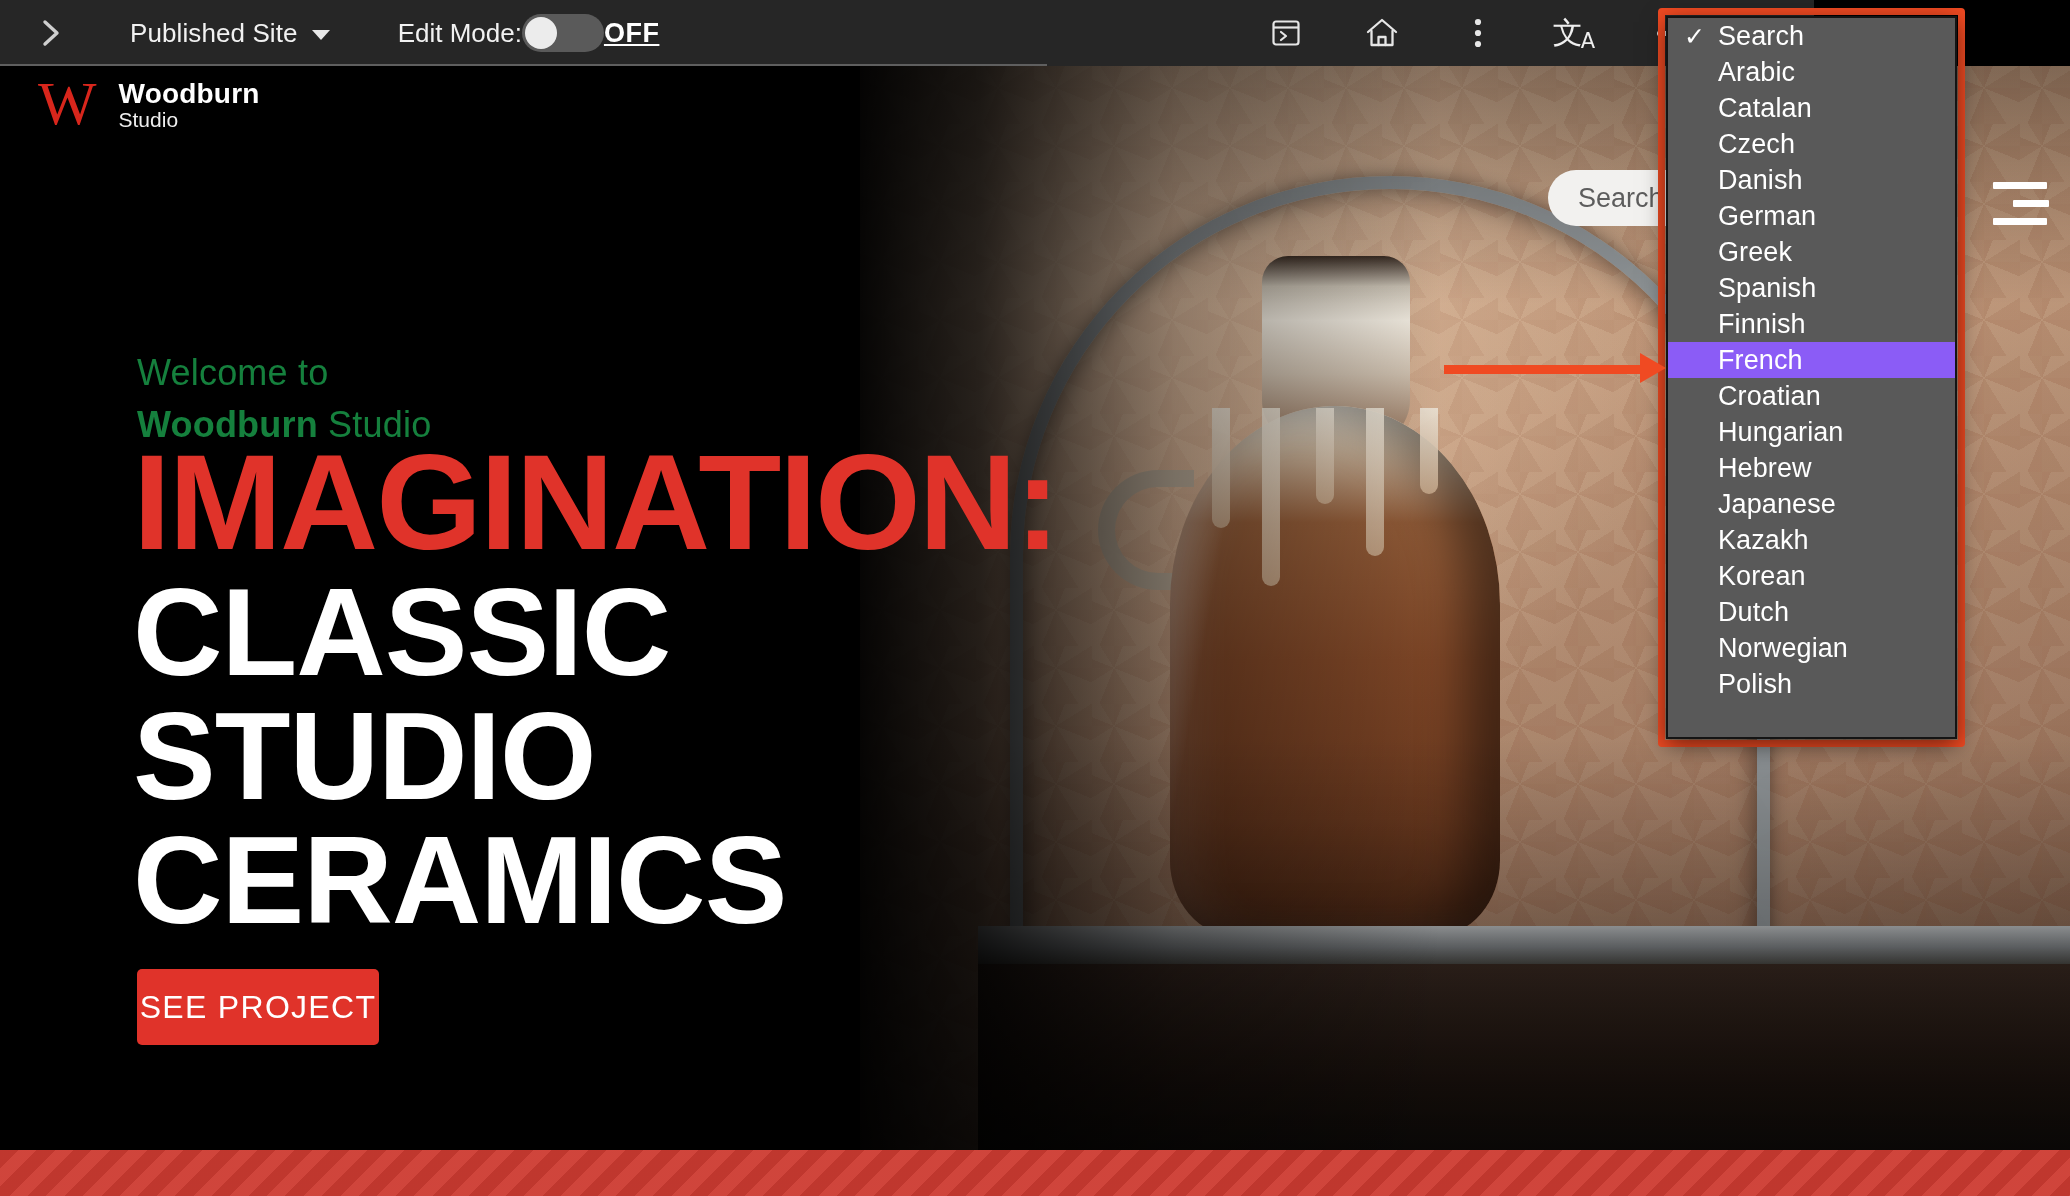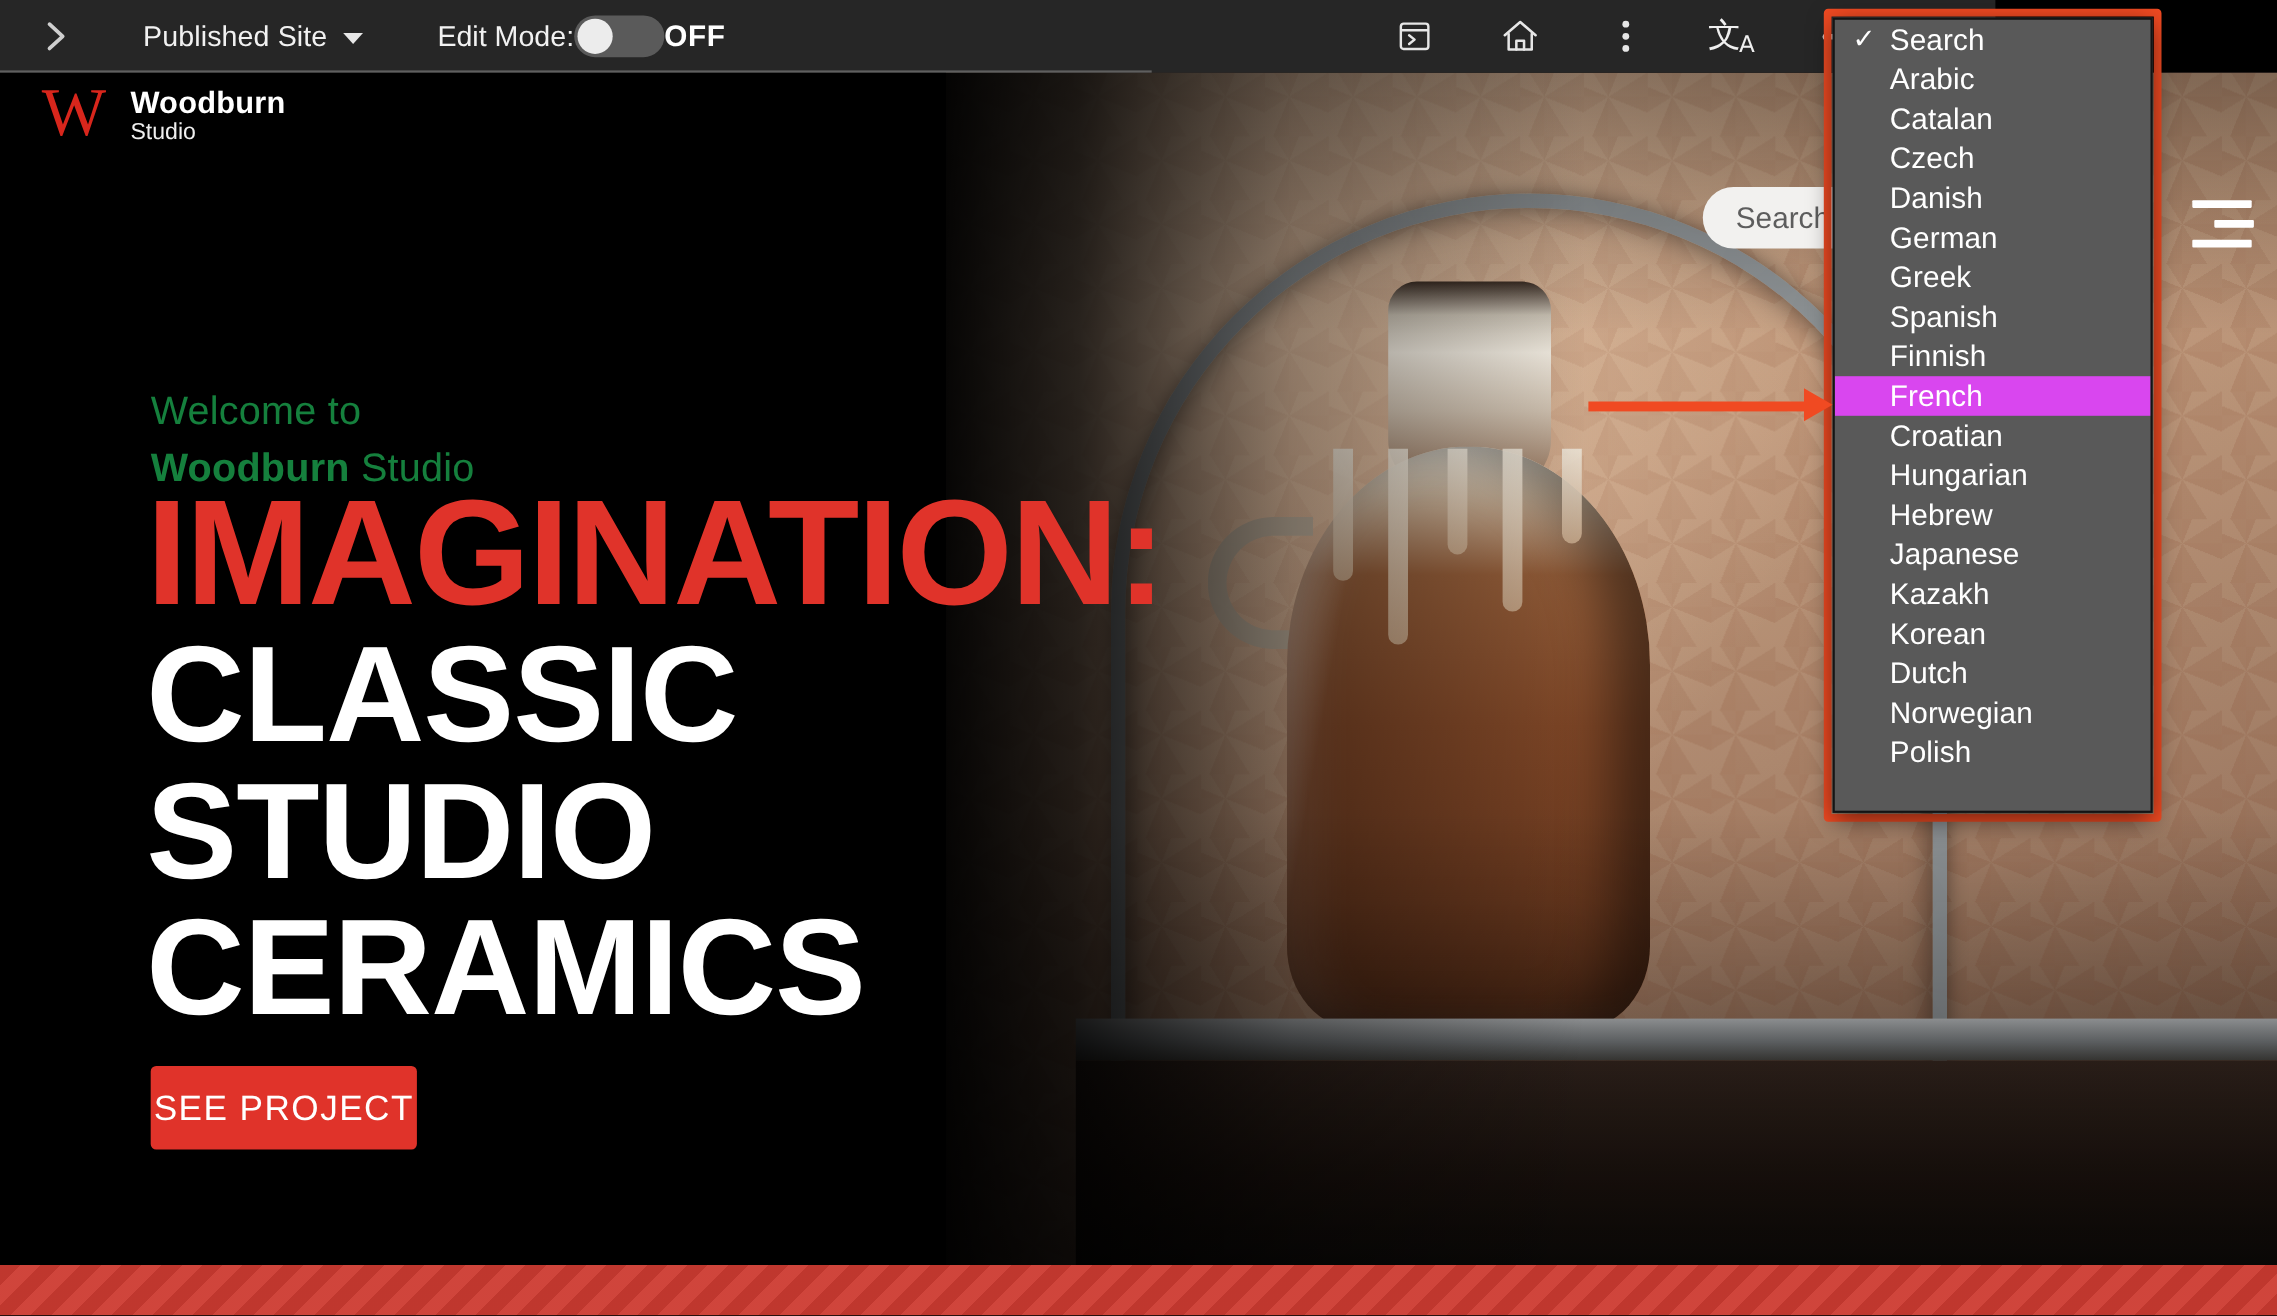--- a/index.html
+++ b/index.html
@@ -41,21 +41,21 @@
     color:#f1f1f1; font-size:26px;
   }
   .toggle{
     width:82px; height:38px; border-radius:19px; background:#5a5a5a;
     position:relative; flex:none;
   }
   .toggle .knob{
     position:absolute; top:3px; left:3px; width:32px; height:32px;
     border-radius:50%; background:#ececec;
   }
-  .tb-offlabel{ font-size:27px; font-weight:bold; color:#ffffff; letter-spacing:.5px; }
+  .tb-offlabel{ font-size:27px; font-weight:bold; color:#ffffff; letter-spacing:.5px;text-decoration:underline; }
 
   .tb-right{
     position:absolute; right:0; top:0; height:66px;
     display:flex; align-items:center; gap:0;
   }
   .tb-icon{
     width:96px; height:66px; display:flex; align-items:center; justify-content:center;
     color:#e6e6e6;
   }
   .tb-icon svg{ display:block; }
@@ -212,21 +212,21 @@
     position:absolute; left:1666px; top:16px; width:291px; height:723px;
     background:#595959; border:2px solid #141414;
     z-index:61; overflow:hidden;
     box-shadow:0 6px 22px rgba(0,0,0,.55);
   }
   .dd-item{
     position:relative; height:36px; display:flex; align-items:center;
     color:#ffffff; font-size:27px; letter-spacing:.1px; padding-left:50px;
     white-space:nowrap; cursor:default;
   }
-  .dd-item.selected{ background:#d946ef; }
+  .dd-item.selected{ background:#8b5cf6; }
   .dd-check{
     position:absolute; left:16px; top:50%; transform:translateY(-50%);
     font-size:25px; color:#fff; line-height:1;
   }
 
   .arrow-anno{ position:absolute; left:1444px; top:355px; z-index:62; }
   .arrow-anno .shaft{
     position:absolute; left:0; top:10px; width:200px; height:9px; background:#f04a22;
   }
   .arrow-anno .head{

